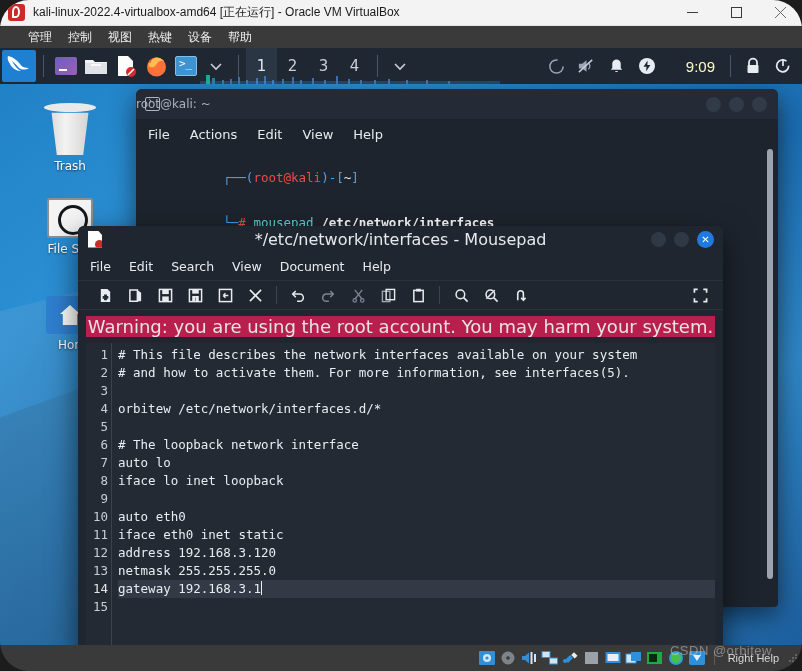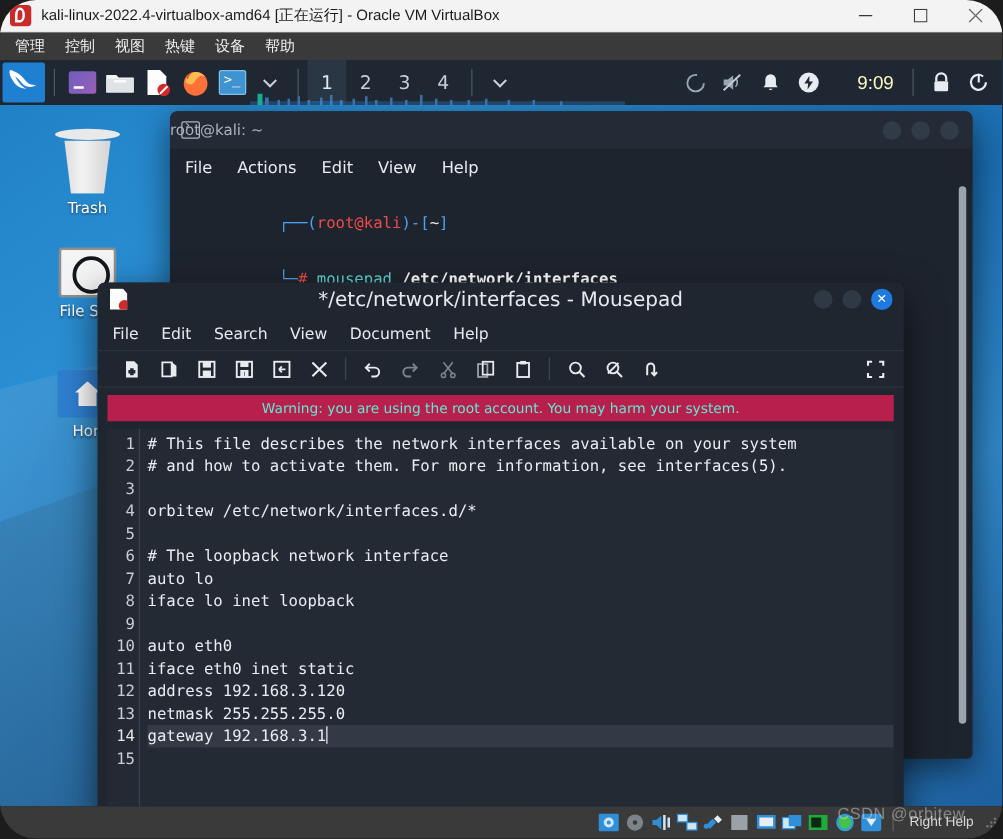--- a/index.html
+++ b/index.html
@@ -33,21 +33,21 @@
   .vbox-winbtns { margin-left: auto; display: flex; height: 26px; }
   .vbox-winbtn {
     width: 44px; height: 26px; display: flex; align-items: center; justify-content: center;
     font-size: 12px; color: #3a3a3a; font-family: "DejaVu Sans", sans-serif;
   }
   .vbox-winbtn svg { display:block; }
 
   
   .vbox-menubar {
     position: absolute; left: 0; top: 26px; width: 802px; height: 22px;
-    background: #3a3a3a; display: flex; align-items: center; padding-left: 4px;
+    background: #3a3a3a; display: flex; align-items: center; padding-left: 20px;
   }
   .vbox-menuitem {
     color: #f0f0f0; font-size: 12px; padding: 2px 8px;
     font-family: "DejaVu Sans", sans-serif; white-space: nowrap;
   }
 
   
   .guest {
     position: absolute; left: 0; top: 48px; width: 802px; height: 597px;
     overflow: hidden;
@@ -192,22 +192,22 @@
   .mp-menu{height:28px;display:flex;align-items:center;padding-left:12px;flex:0 0 auto;}
   .mp-menu span{color:#e7eaee;font-size:12.5px;margin-right:18px;font-family:"DejaVu Sans",sans-serif;}
   .mp-toolbar{
     height:30px;display:flex;align-items:center;padding-left:12px;flex:0 0 auto;
     border-top:1px solid #2a323d; border-bottom:1px solid #2a323d;
   }
   .tb-btn{width:30px;height:26px;display:flex;align-items:center;justify-content:center;flex:0 0 auto;}
   .tb-sep{width:1px;height:18px;background:#3c4插;background:#3c454f;margin:0 6px;flex:0 0 auto;}
   .tb-spacer{flex:1 1 auto;}
   .mp-warn{
-    margin:6px 8px 0 8px;height:21px;background:#b81f4c;color:#5eead4;display:flex;
-    align-items:center;justify-content:center;font-size:11px;
+    margin:6px 8px 0 8px;height:21px;background:#b81f4c;color:#e5e5e5;display:flex;
+    align-items:center;justify-content:center;font-size:18px;
     font-family:"DejaVu Sans",sans-serif;flex:0 0 auto;
   }
   .mp-editor{
     flex:1 1 auto;margin:6px 8px 8px 8px;background:#232a34;display:flex;overflow:hidden;
     font-family:"DejaVu Sans Mono",monospace;font-size:12.5px;position:relative;
   }
   .gutter{
     width:26px;flex:0 0 auto;text-align:right;padding-top:3px;color:#c9cdd4;
     border-right:1px solid #39424e;
   }

